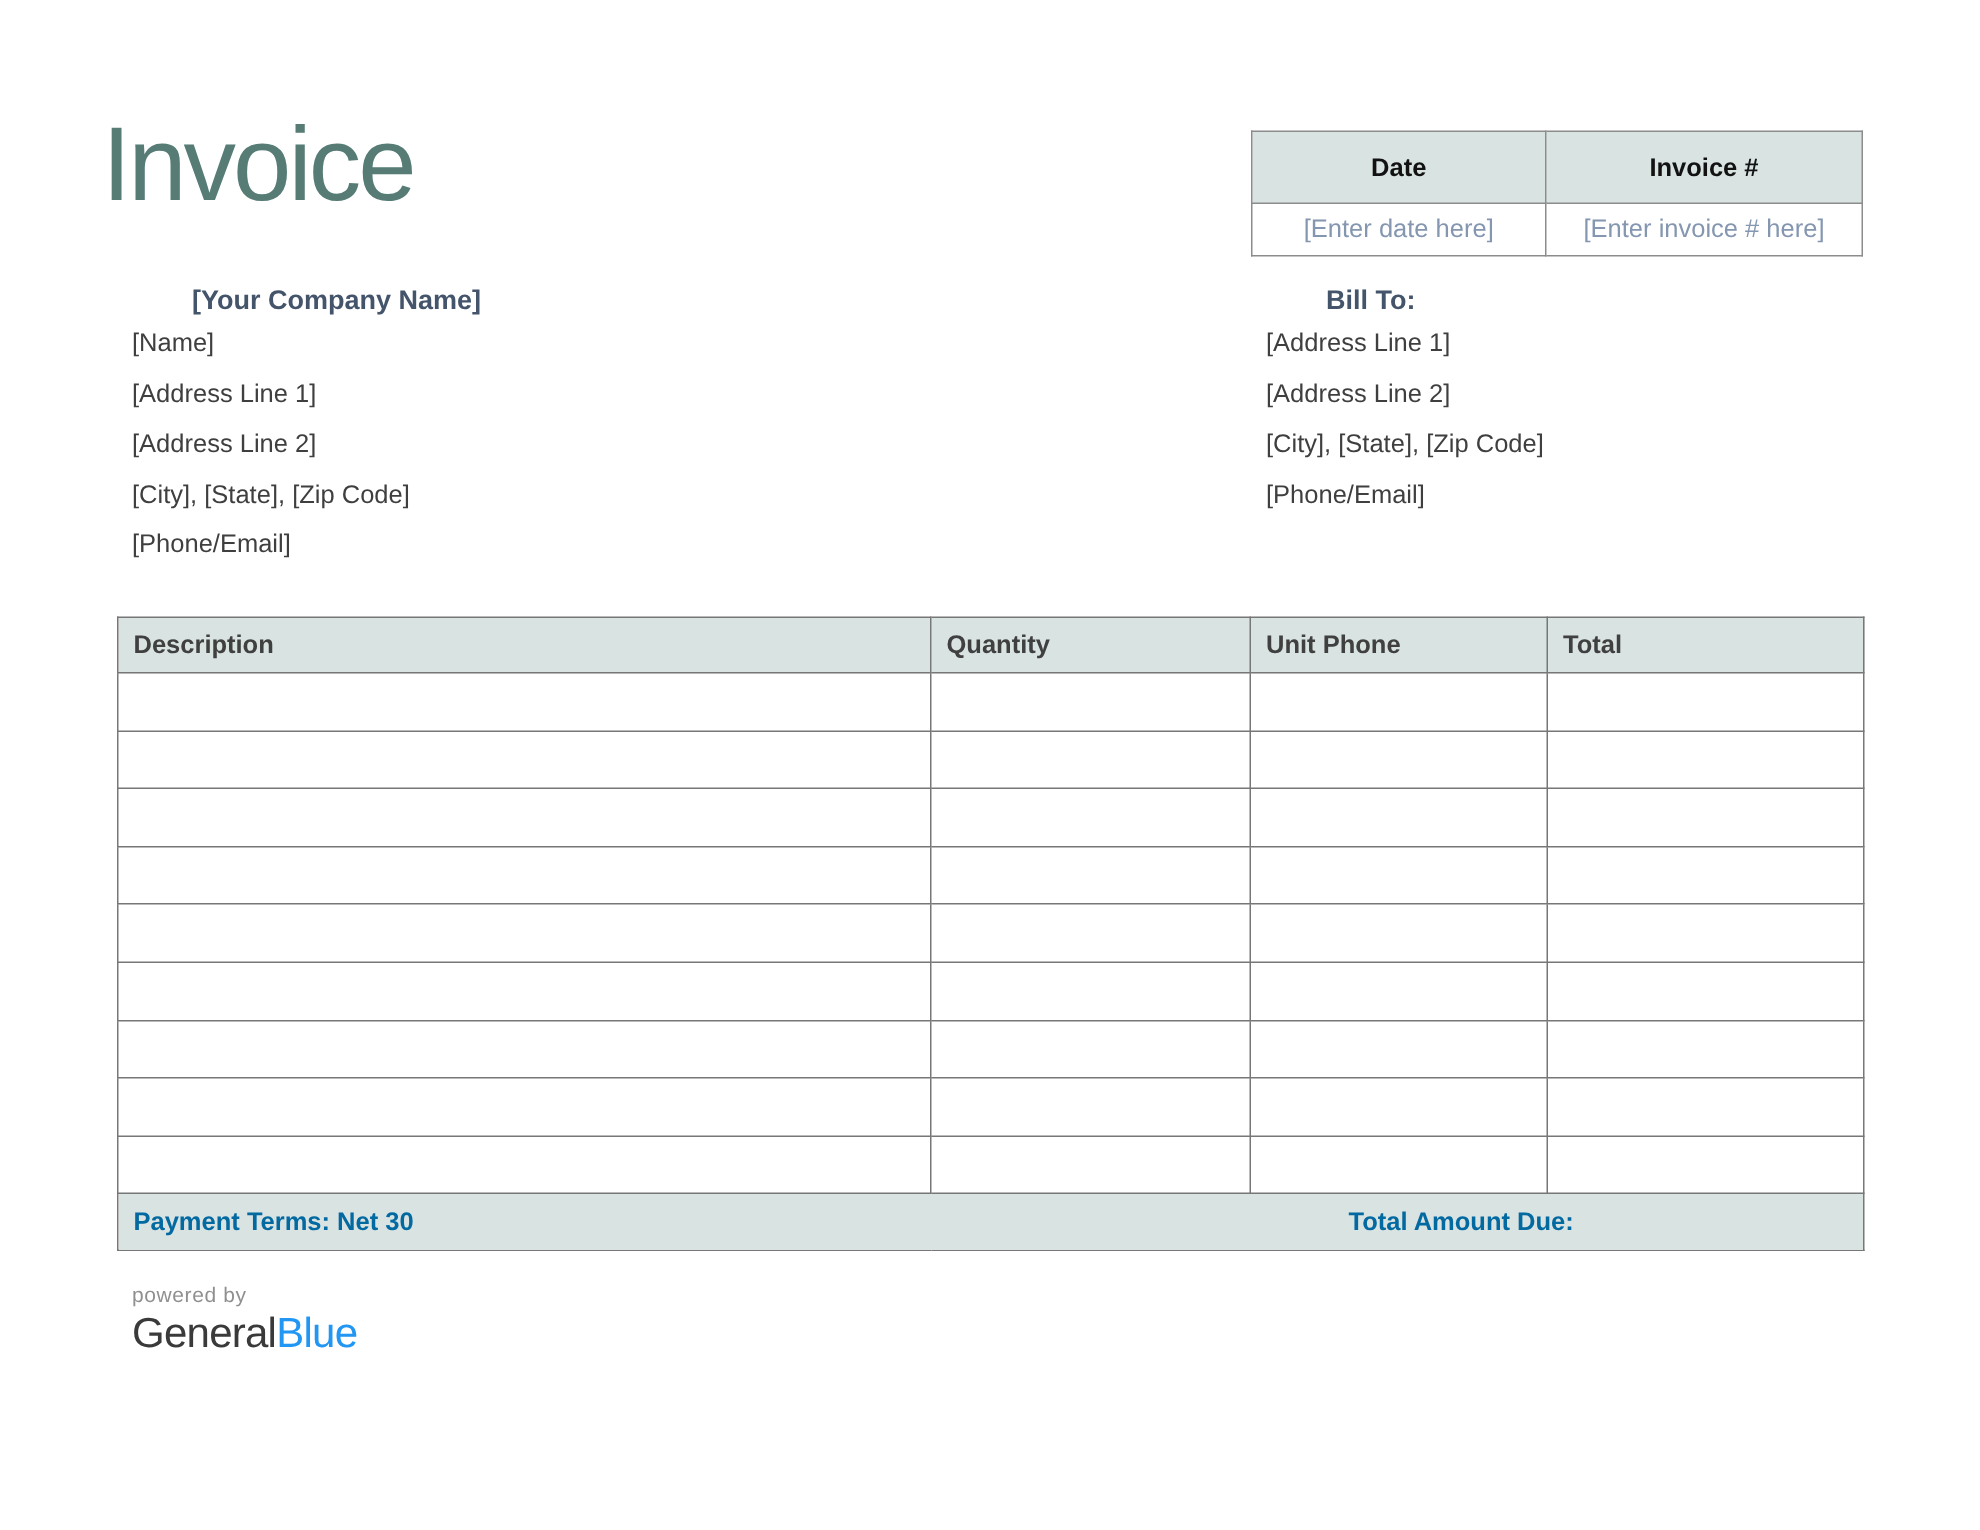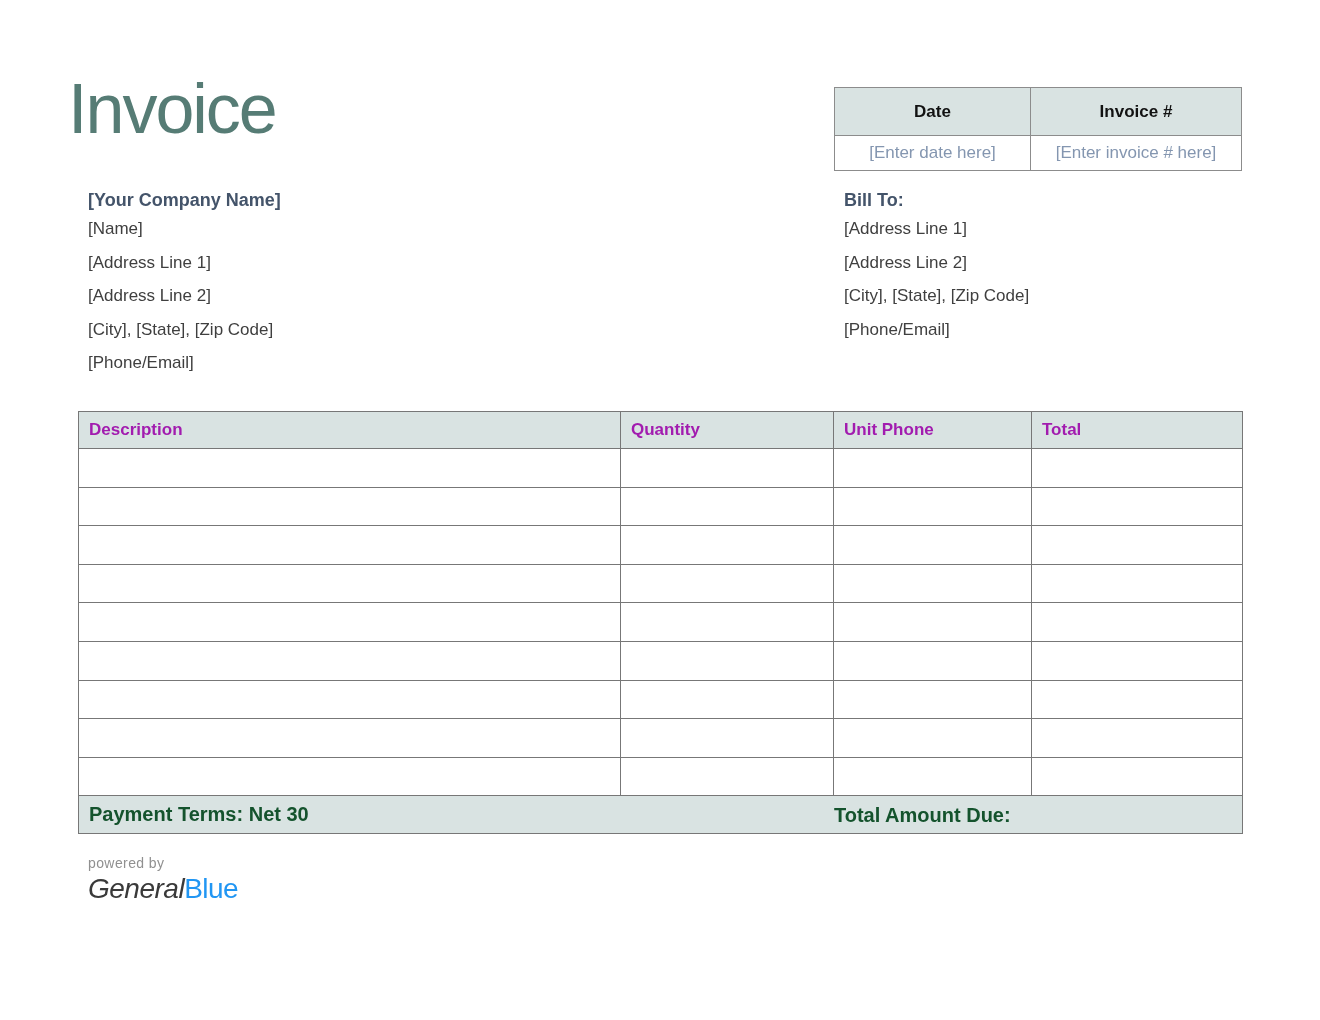--- a/index.html
+++ b/index.html
@@ -37,51 +37,51 @@
   .meta-table th,.meta-table td{
     border:1px solid #8C8C8C;text-align:center;vertical-align:middle;
     font-size:17px;
   }
   .meta-table th{height:48px;background:var(--header-bg);font-weight:bold;color:#121212;}
   .meta-table td{height:35px;background:#fff;color:var(--placeholder);}
   
   .addr-block{position:absolute;top:188px;width:430px;}
   .addr-block.left{left:88px;}
   .addr-block.right{left:844px;}
-  .addr-heading{font-size:18px;font-weight:bold;color:var(--heading);height:24px;line-height:24px;}
+  .addr-heading{font-size:18px;font-weight:bold;color:var(--heading);height:24px;line-height:24px;margin-left:40px;}
   .addr-line{font-size:17px;line-height:33.6px;color:var(--body-text);}
   
   .items-table{
     position:absolute;left:78px;top:411px;width:1164px;
     border-collapse:collapse;table-layout:fixed;
   }
   .items-table th,.items-table td{
     border:1px solid var(--border);
   }
   .items-table{border:1px solid var(--border-outer);}
   .items-table thead th{
     height:37px;background:var(--header-bg);
-    font-size:17px;font-weight:bold;color:#a21caf;
+    font-size:17px;font-weight:bold;color:#404040;
     text-align:left;padding-left:10px;vertical-align:middle;
   }
   .items-table tbody td{height:38.6px;background:#fff;}
   .items-table tfoot td{
     height:38px;background:var(--header-bg);
-    font-size:20px;font-weight:bold;color:#14532d;
+    font-size:17px;font-weight:bold;color:#0369a1;
     padding-left:10px;vertical-align:middle;position:relative;
   }
   .total-due{
-    position:absolute;left:755px;top:0;height:42px;line-height:38px;
+    position:absolute;left:820px;top:0;height:42px;line-height:38px;
     font-weight:bold;white-space:nowrap;
   }
   
   .brand{position:absolute;left:88px;top:854px;cursor:pointer;}
   .powered-by{font-size:14px;color:var(--muted);letter-spacing:.4px;line-height:18px;}
   .brand-name{font-size:28px;line-height:32px;margin-top:1px;letter-spacing:-0.5px;}
-  .brand-name .dark{color:var(--brand-dark);font-style:italic;}
+  .brand-name .dark{color:var(--brand-dark);}
   .brand-name .blue{color:var(--brand-blue);margin-top:20px;}
 </style>
 </head>
 <body>
 
 <div>
 
   <h1 class="page-title">Invoice</h1>
 
   <table class="meta-table">

